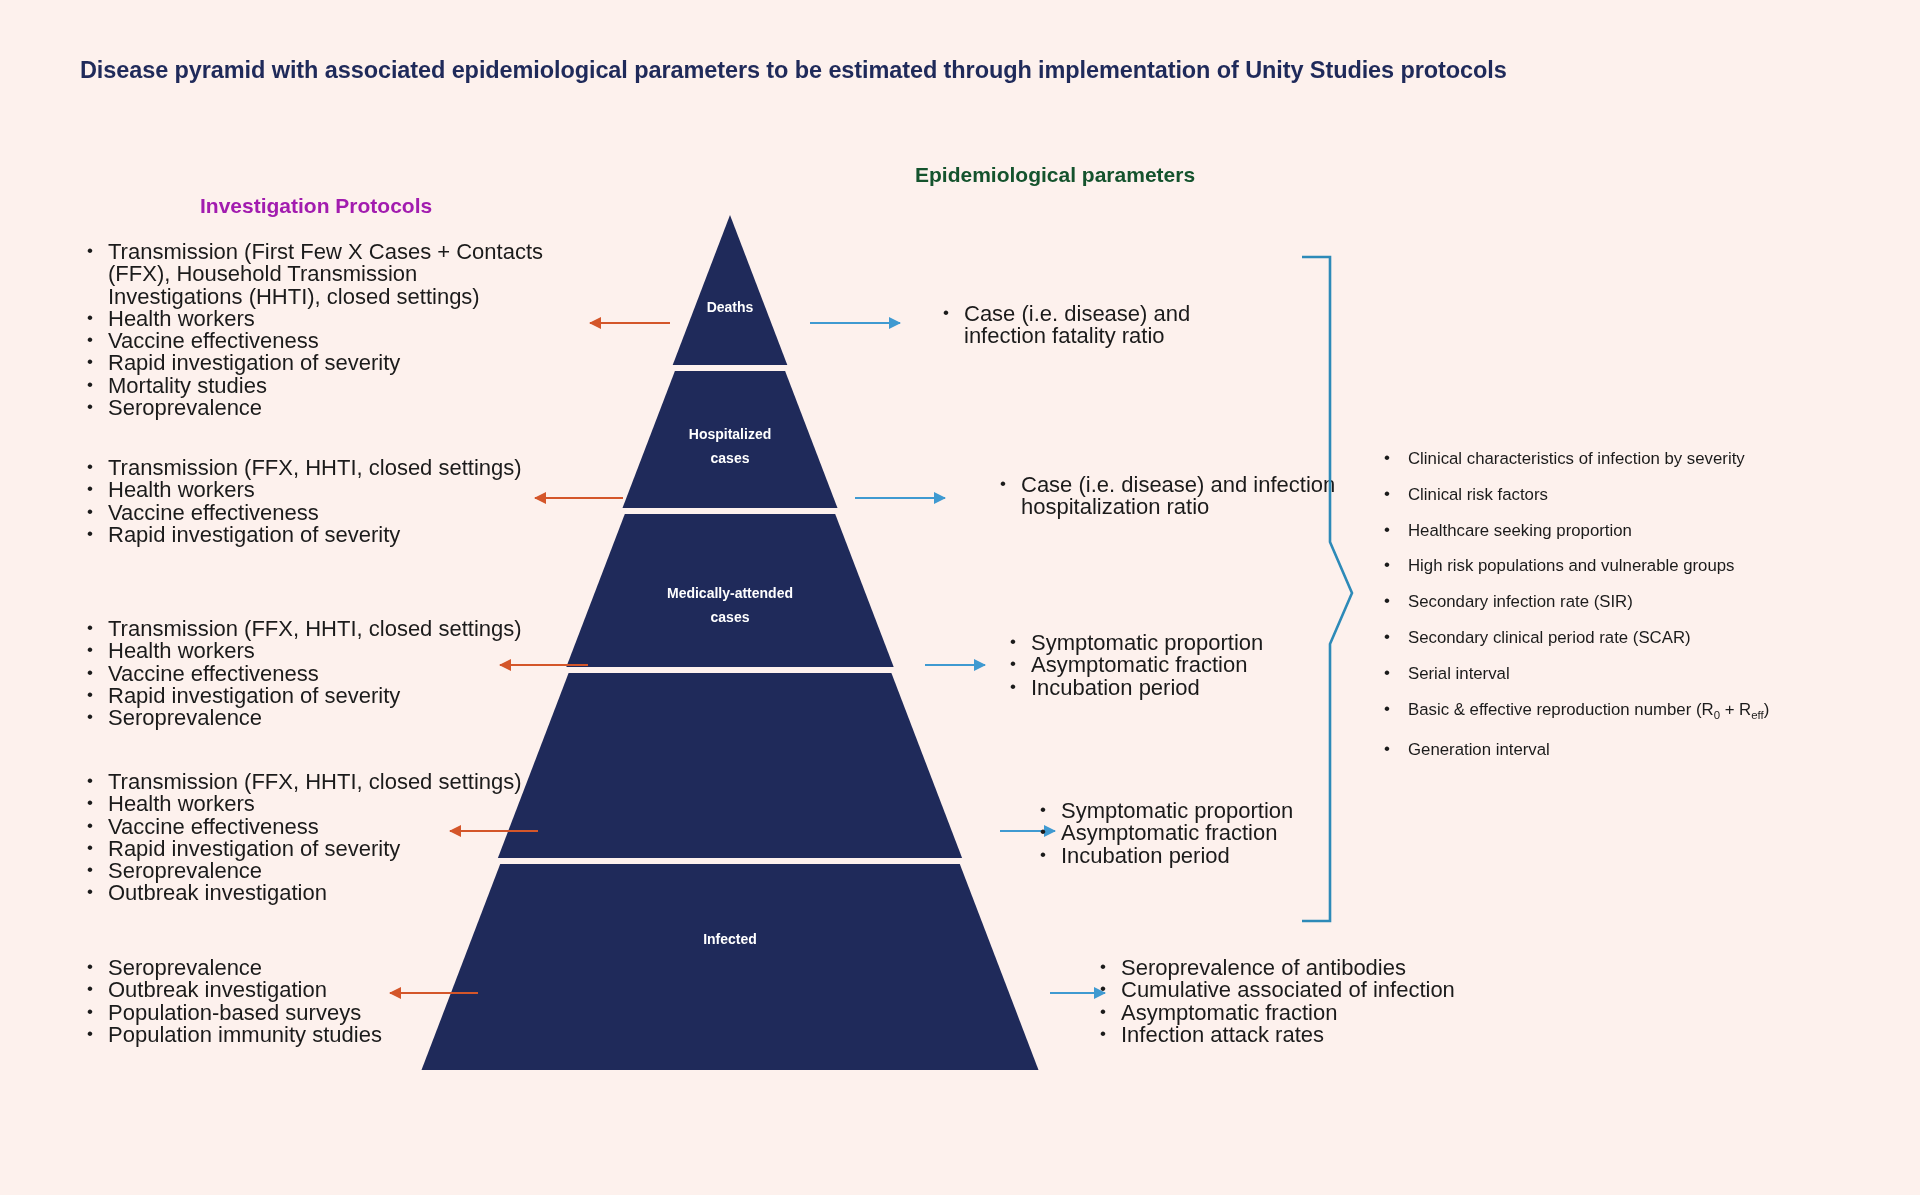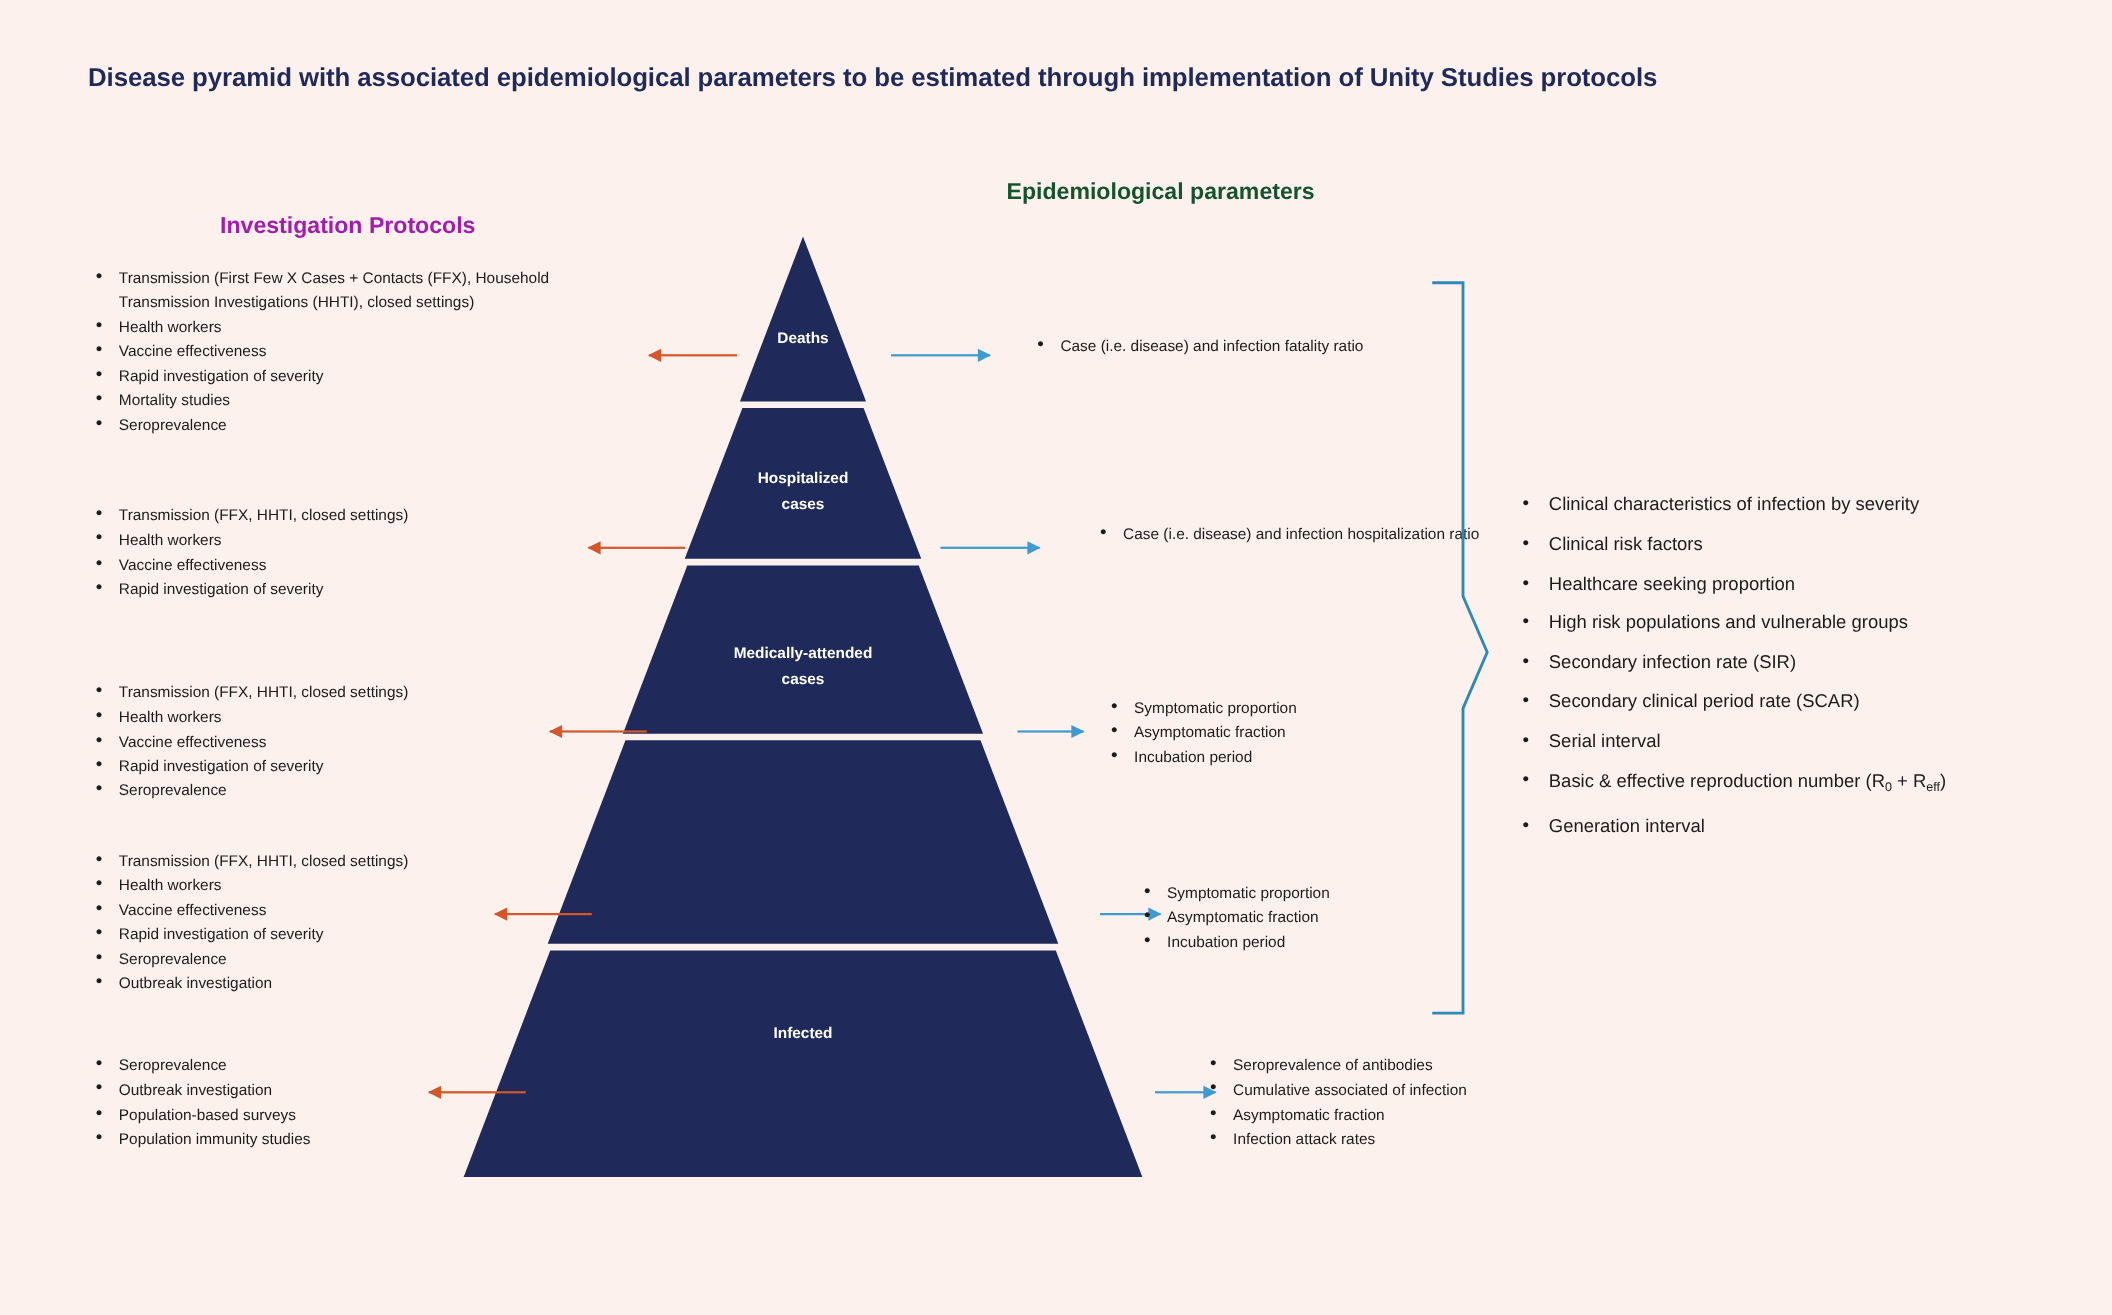--- a/index.html
+++ b/index.html
@@ -20,21 +20,21 @@
     letter-spacing:-0.1px;white-space:nowrap;
   }
   .title .rest{font-weight:700;color:#1f2a5a;}
 
   
   .col-head{position:absolute;font-size:21px;font-weight:700;white-space:nowrap;}
   .col-head.left{left:200px;top:163px;color:#a21caf;margin-top:31px;}
   .col-head.right{left:915px;top:163px;color:#14532d;}
 
   
-  .blist{position:absolute;font-size:14px;line-height:22.3px;color:#1b1b1b;}
+  .blist{position:absolute;font-size:22px;line-height:22.3px;color:#1b1b1b;}
   .blist .li{position:relative;padding-left:26px;}
   .blist .li::before{
     content:"\2022";position:absolute;left:5px;top:-1px;
     font-size:17px;line-height:22.3px;color:#1b1b1b;
   }
 
   
   #lb1{left:82px;top:241px;width:470px;}
   #lb2{left:82px;top:457px;width:470px;}
   #lb3{left:82px;top:618px;width:470px;}

